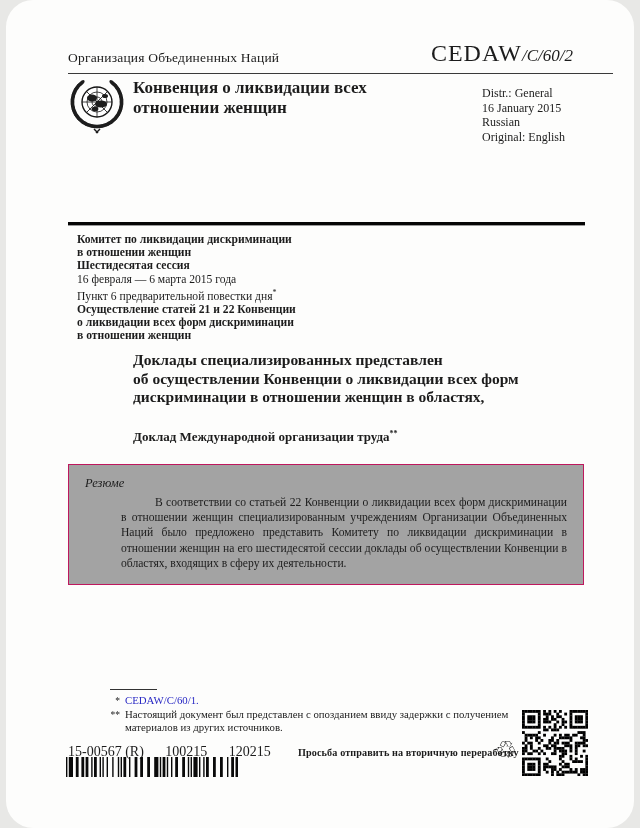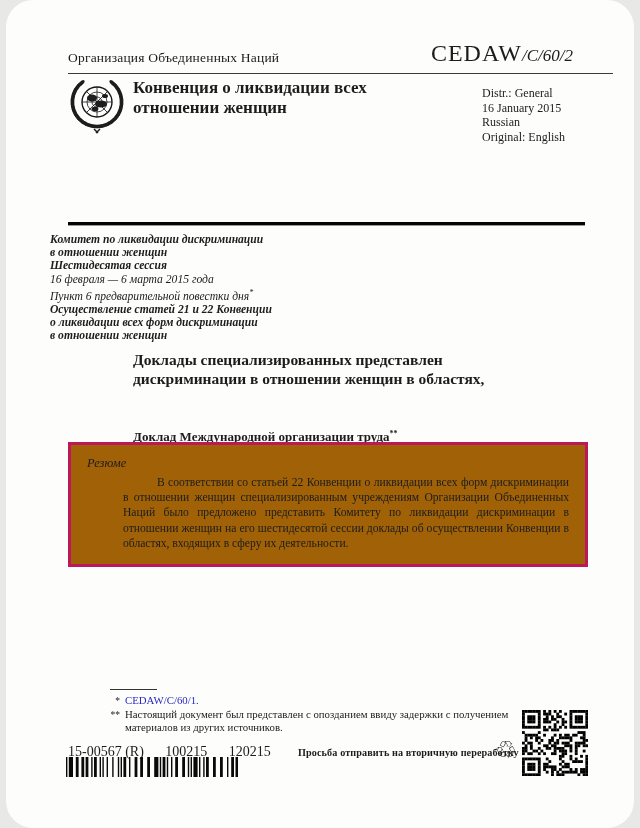--- a/index.html
+++ b/index.html
@@ -16,28 +16,28 @@
   .doc-symbol{top:40px;right:61px;white-space:nowrap;}
   .doc-symbol .big{font-size:24px;letter-spacing:1px;}
   .doc-symbol .small{font-size:17px;font-style:italic;}
   .header-rule{left:62px;top:73px;width:545px;height:1px;background:#3a3a3a;}
   
   .emblem{left:59px;top:78px;}
   .conv-title{left:127px;top:78px;font-size:17px;font-weight:bold;line-height:20px;width:280px;}
   .distr-block{left:440px;top:86px;font-size:12px;line-height:14.6px;margin-left:36px;}
   .thick-rule{left:62px;top:222px;width:517px;height:3px;background:#050505;border-bottom:1px solid #9a9a9a;}
   
-  .session-block{left:44px;top:233px;font-size:11.6px;line-height:13.2px;width:330px;font-style:italic;}
+  .session-block{left:71px;top:233px;font-size:11.6px;line-height:13.2px;width:330px;}
   .b{font-weight:bold;}
   sup{font-size:8px;}
   
   .main-title{left:127px;top:351px;font-size:15.5px;font-weight:bold;line-height:18.6px;width:470px;}
   .subtitle{left:127px;top:429px;font-size:13px;font-weight:bold;}
   
-  .summary-box{left:62px;top:442px;width:514px;height:119px;border:3px solid #be185d;background:#a16207;}
+  .summary-box{left:62px;top:464px;width:514px;height:119px;border:1px solid #be185d;background:#a3a3a3;}
   .summary-label{position:absolute;left:16px;top:11px;font-style:italic;font-size:12.5px;}
   .summary-body{position:absolute;left:52px;top:30px;width:446px;font-size:11.6px;line-height:15.2px;text-align:justify;text-indent:34px;}
   
   .fn-divider{left:104px;top:689px;width:47px;height:1px;background:#333;}
   .footnotes{left:96px;top:694px;width:452px;font-size:10.8px;line-height:13px;}
   .fn-row{display:flex;}
   .fn-mark{width:18px;text-align:right;padding-right:5px;flex:none;font-size:9.5px;padding-top:1px;}
   .fn-text{flex:1;}
   .link{color:#2929c4;}
   
@@ -122,20 +122,21 @@
     <div class="b">Шестидесятая сессия</div>
     <div>16 февраля — 6 марта 2015 года</div>
     <div><span>Пункт 6 предварительной повестки дня</span><sup>*</sup></div>
     <div class="b">Осуществление статей 21 и 22 Конвенции</div>
     <div class="b">о ликвидации всех форм дискриминации</div>
     <div class="b">в отношении женщин</div>
   </div>
 
   <div class="abs main-title">
     <div>Доклады специализированных представлен</div>
+    <div>об осуществлении Конвенции о ликвидации всех форм</div>
     <div>дискриминации в отношении женщин в областях,</div>
   </div>
   <div class="abs subtitle"><span>Доклад Международной организации труда</span><sup>**</sup></div>
 
   <div class="abs summary-box">
     <div class="summary-label">Резюме</div>
     <div class="summary-body">В соответствии со статьей 22 Конвенции о ликвидации всех форм дискриминации в отношении женщин специализированным учреждениям Организации Объединенных Наций было предложено представить Комитету по ликвидации дискриминации в отношении женщин на его шестидесятой сессии доклады об осуществлении Конвенции в областях, входящих в сферу их деятельности.</div>
   </div>
 
   <div class="abs fn-divider"></div>

